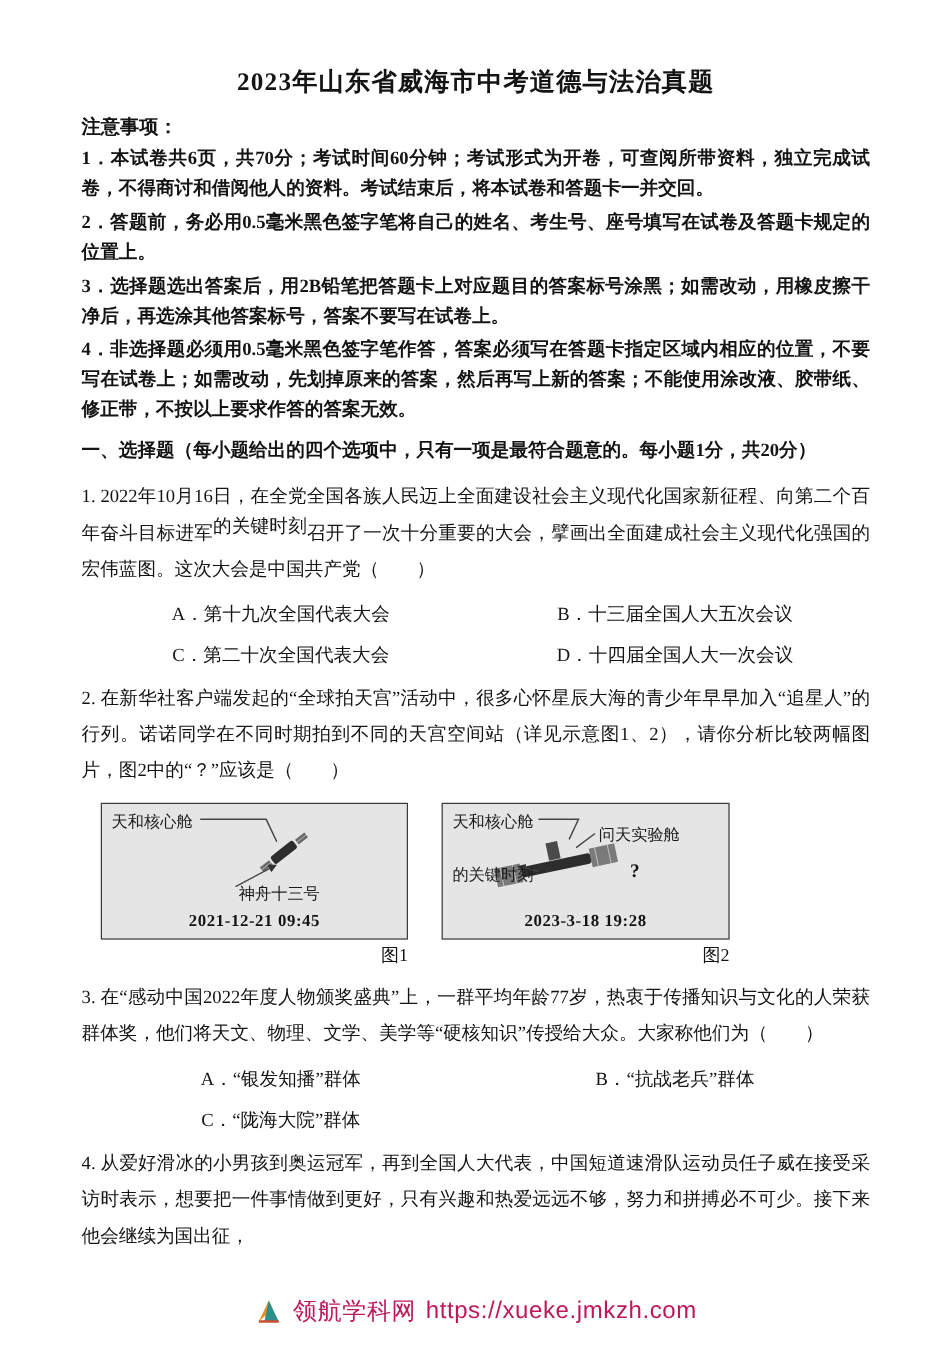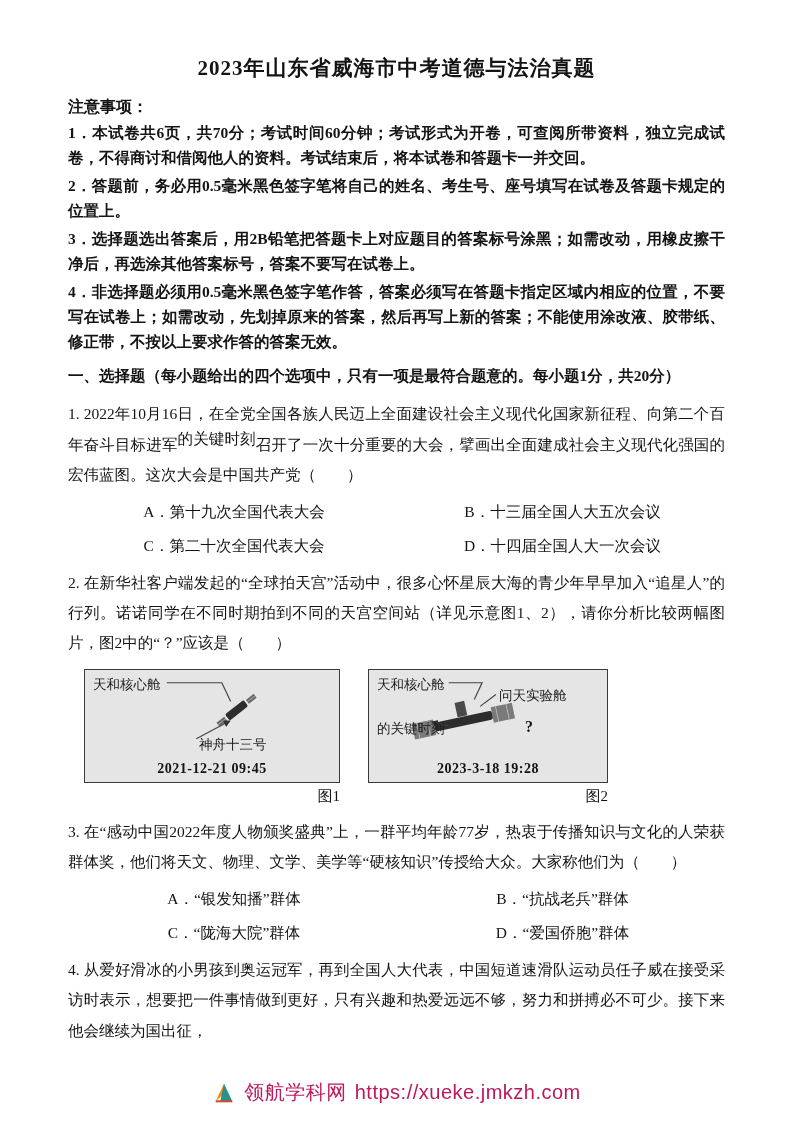--- a/index.html
+++ b/index.html
@@ -200,21 +200,20 @@
 
   </div>
 
 
   <p class="stem">3. 在“感动中国2022年度人物颁奖盛典”上，一群平均年龄77岁，热衷于传播知识与文化的人荣获群体奖，他们将天文、物理、文学、美学等“硬核知识”传授给大众。大家称他们为（　　）</p>
 
   <div class="options options-2col">
     <span class="option">A．“银发知播”群体</span>
     <span class="option">B．“抗战老兵”群体</span>
     <span class="option">C．“陇海大院”群体</span>
-    <span class="option">D．“爱国侨胞”群体</span>
   </div>
 
   <p class="stem">4. 从爱好滑冰的小男孩到奥运冠军，再到全国人大代表，中国短道速滑队运动员任子威在接受采访时表示，想要把一件事情做到更好，只有兴趣和热爱远远不够，努力和拼搏必不可少。接下来他会继续为国出征，</p>
 
   <div class="watermark">
     <span class="wm-logo">
       <svg width="24" height="24" viewBox="0 0 26 26">
         <path d="M4 22 L13 3 L16 11 Z" fill="#f08c1e"></path>
         <path d="M13 3 L22 22 L9 22 Z" fill="#2a9089"></path>
         <path d="M4 22 L22 22" stroke="#c94f2e" stroke-width="2.2"></path>

